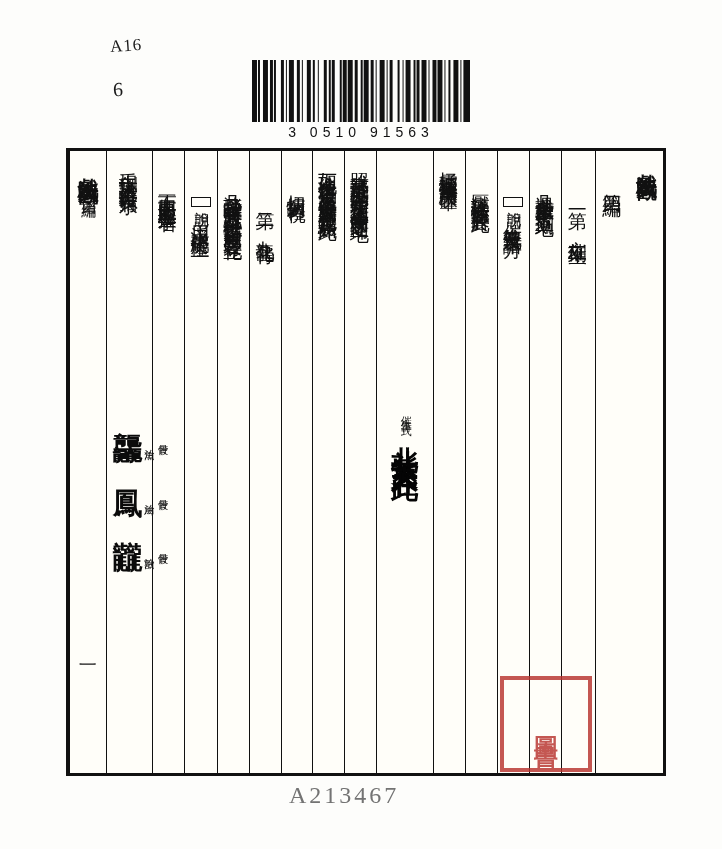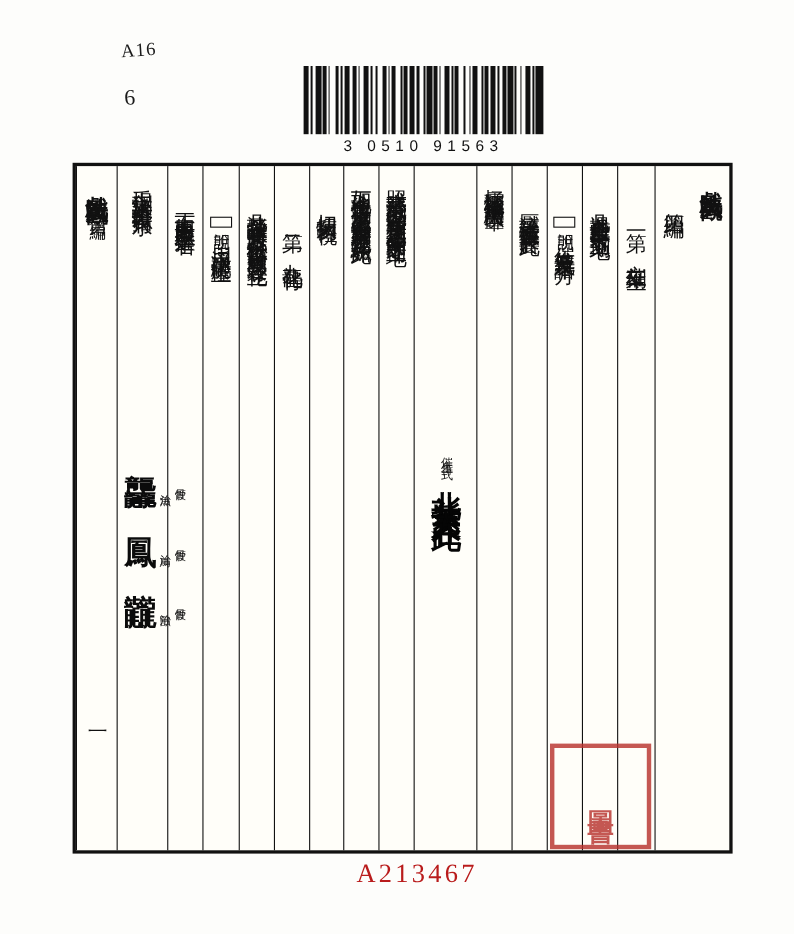--- a/index.html
+++ b/index.html
@@ -31,21 +31,20 @@
   #callnum-line1 { left: 110px; top: 36px; font-size: 17px; transform: rotate(-4deg); }
   #callnum-line2 { left: 113px; top: 78px; font-size: 20px; transform: rotate(-2deg); }
 
   
   .barcode-wrap {
     position: absolute;
     left: 252px;
     top: 60px;
     width: 218px;
     height: 82px;
-    margin-left: 24px;
   }
   .barcode-bars {
     width: 218px;
     height: 62px;
     background-repeat: repeat-x;
   }
   .barcode-digits {
     width: 218px;
     text-align: center;
     font-family: "Liberation Sans", sans-serif;
@@ -201,26 +200,26 @@
     color: #b8332e;
     font-size: 24px;
     letter-spacing: 6px;
     font-weight: bold;
     font-family: "DejaVu Serif", serif;
   }
 
   
   .accession {
     position: absolute;
-    left: 324px;
+    left: 289px;
     top: 782px;
     font-family: "Liberation Serif", serif;
     font-size: 24px;
     letter-spacing: 3px;
-    color: #b91c1c;
+    color: #737373;
   }
 </style>
 </head>
 <body>
 
 <div class="page">
 
   <div class="handwrite" id="callnum-line1">A16</div>
   <div class="handwrite" id="callnum-line2">6</div>
 

